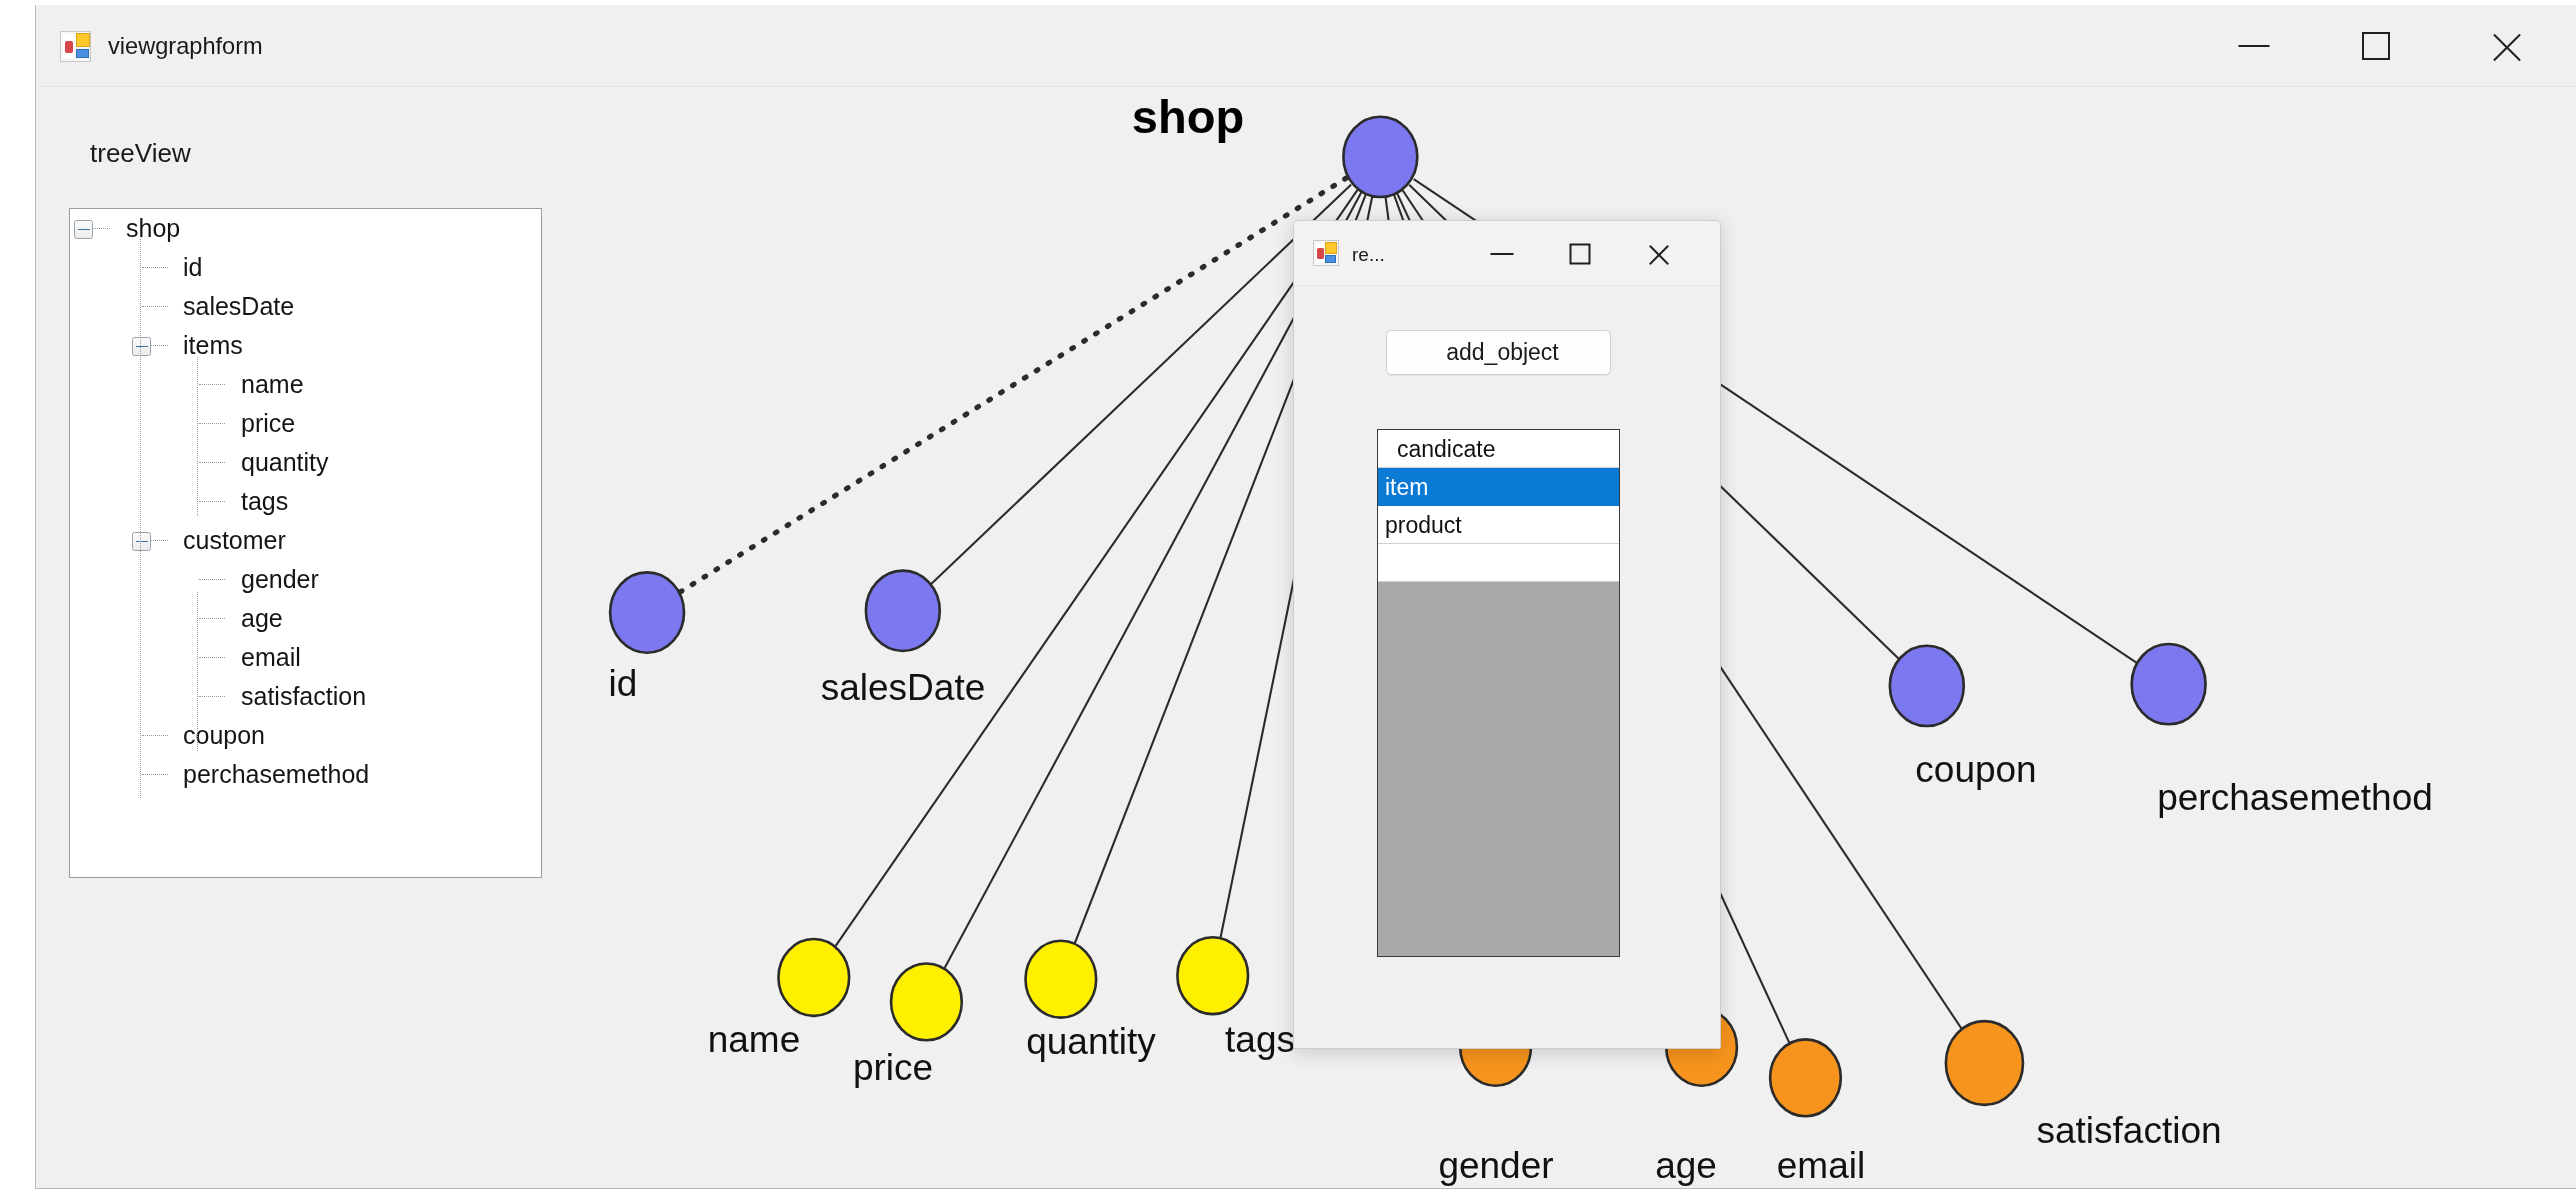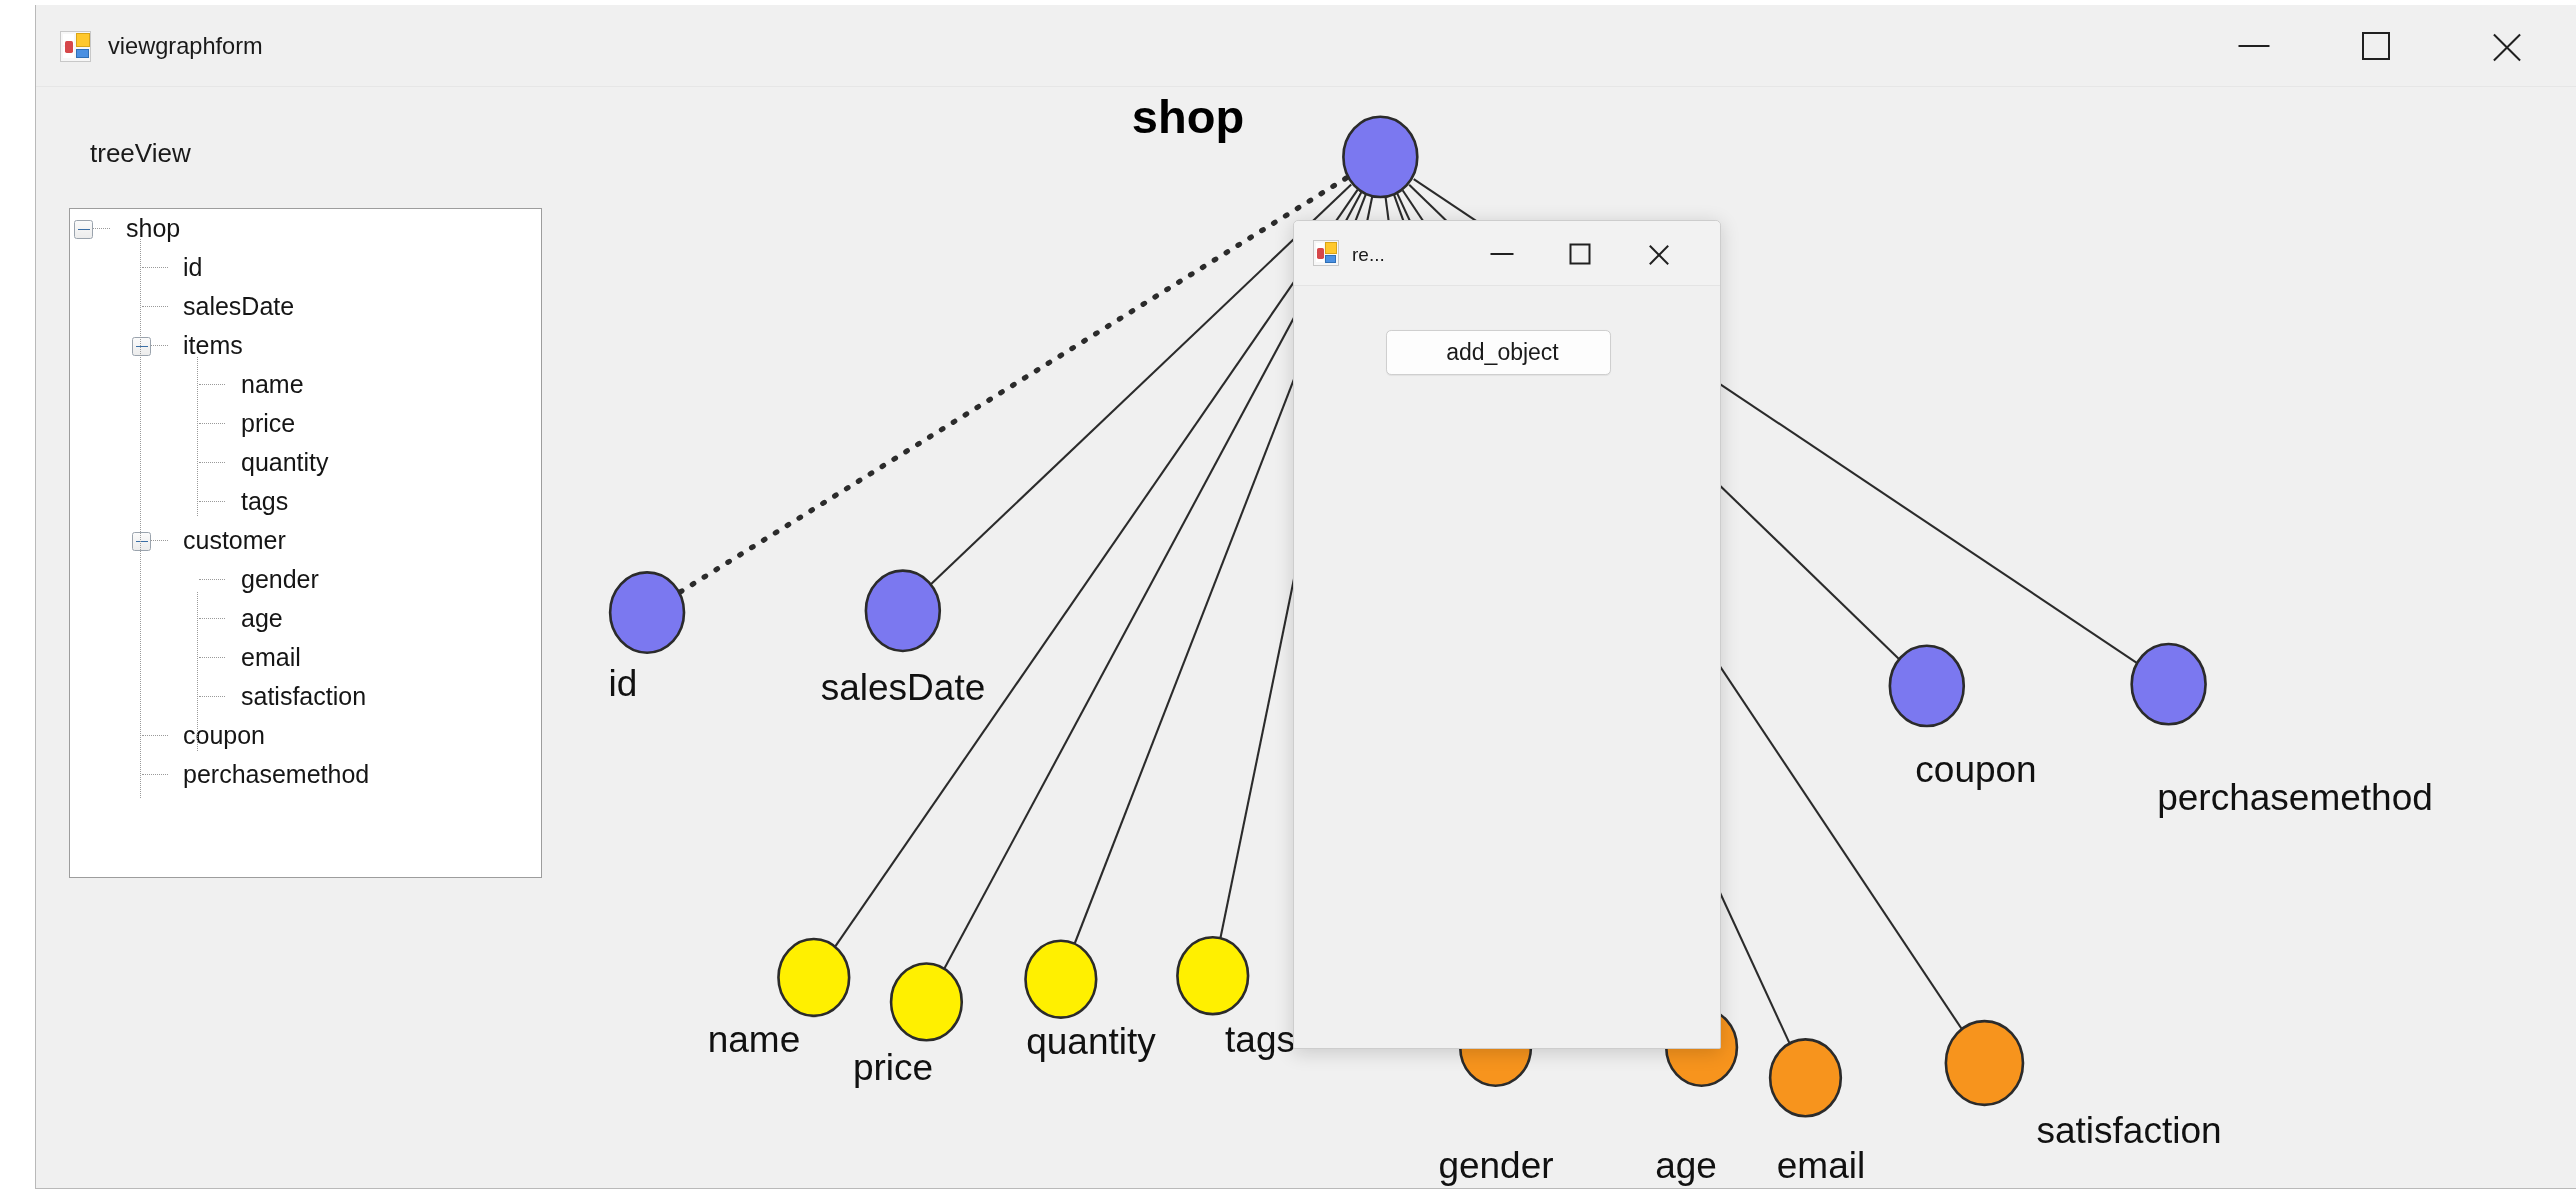--- a/index.html
+++ b/index.html
@@ -446,17 +446,23 @@
         <div class="dlg-btn max">
             <span class="dglyph-max"></span>
           </div>
         <div class="dlg-btn close">
             <span class="dglyph-close"></span>
           </div>
       </div>
 
       <div class="btn" id="add-object-button">add_object</div>
 
+      <div class="listbox" id="candidate-listbox">
+          <div class="listitem header">candicate</div>
+          <div class="listitem selected">item</div>
+          <div class="listitem">product</div>
+          <div class="listitem blank"></div>
+        </div>
     </div>
 
   </div>
 </div>
 
 
 </body></html>

